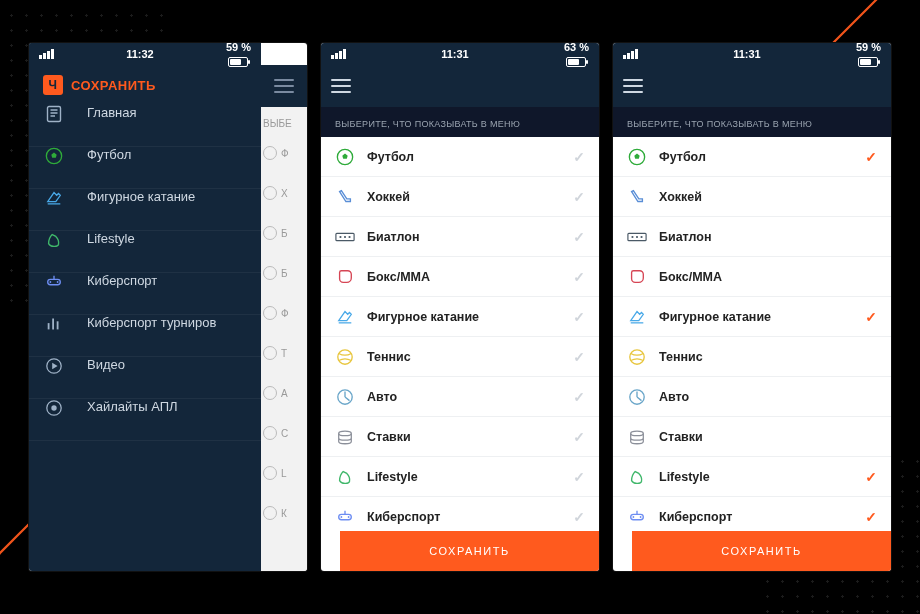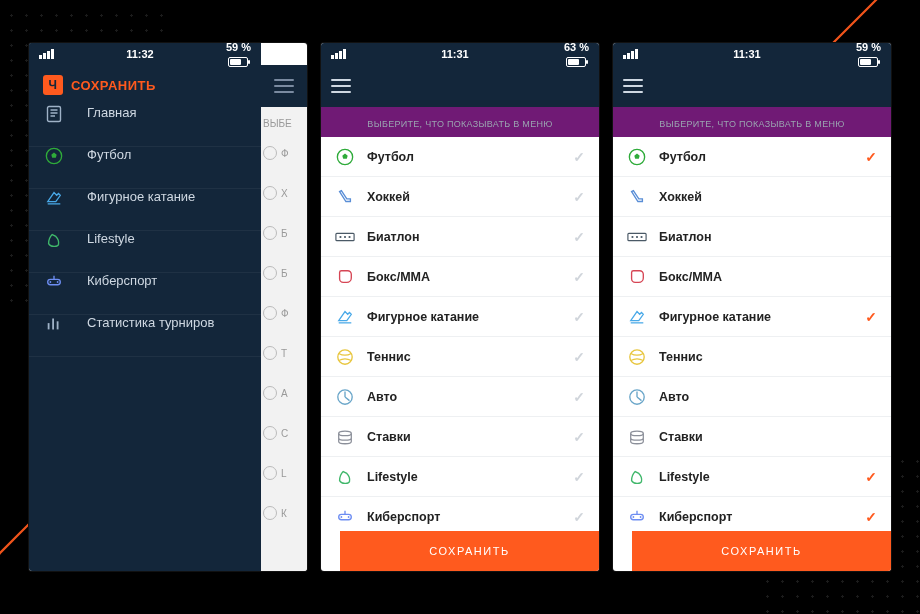--- a/index.html
+++ b/index.html
@@ -90,21 +90,21 @@
   .menu-item.accent{color:#ff5a1e;}
   .menu-item .mi-icon{width:18px;height:18px;flex-shrink:0;display:flex;align-items:center;justify-content:center;}
   .menu-item .plus{margin-left:auto;width:18px;height:18px;border:1.5px solid #cfd8e2;border-radius:50%;position:relative;}
   .menu-item .plus::before,.menu-item .plus::after{content:"";position:absolute;background:#cfd8e2;}
   .menu-item .plus::before{left:3px;right:3px;top:7.5px;height:1.5px;}
   .menu-item .plus::after{top:3px;bottom:3px;left:7.5px;width:1.5px;}
   .p1-appbar-right{position:absolute;top:22px;right:0;width:46px;height:42px;background:#13263a;display:flex;align-items:center;justify-content:center;z-index:2;}
   .p1-appbar-right .hamburger span{background:#7a8aa0;}
 
   
-  .section-title{padding:12px 14px 8px;font-size:9px;color:#9aa4b0;letter-spacing:.3px;background:#701a75;text-align:center;}
+  .section-title{padding:12px 14px 8px;font-size:9px;color:#9aa4b0;letter-spacing:.3px;background:#0f172a;}
   .list{flex:1;background:#fff;overflow:hidden;}
   .row{display:flex;align-items:center;height:40px;padding:0 14px;border-bottom:1px solid #eef0f2;font-size:12.5px;font-weight:600;color:#222;}
   .row .r-icon{width:20px;height:20px;margin-right:12px;display:flex;align-items:center;justify-content:center;}
   .row .check{margin-left:auto;font-size:14px;}
   .check.gray{color:#d0d5db;}
   .check.orange{color:#ff5a1e;}
   .save-btn{height:40px;background:#ff5a1e;color:#fff;display:flex;align-items:center;justify-content:center;font-size:11px;letter-spacing:1.5px;font-weight:500;margin-left:19px;}
 
   svg{display:block;}
 </style>
@@ -244,21 +244,39 @@
             <span>Киберспорт</span>
           </div>
           <div class="menu-item">
             <span class="mi-icon">
               <svg width="18" height="18" viewBox="0 0 20 20">
                 <line x1="4" y1="16" x2="4" y2="9" stroke="#9fb2c7" stroke-width="2"></line>
                 <line x1="9" y1="16" x2="9" y2="4" stroke="#9fb2c7" stroke-width="2"></line>
                 <line x1="14" y1="16" x2="14" y2="7" stroke="#9fb2c7" stroke-width="2"></line>
               </svg>
             </span>
-            <span>Статистика турниров</span>
+            <span>Киберспорт турниров</span>
+          </div>
+          <div class="menu-item">
+            <span class="mi-icon">
+              <svg width="18" height="18" viewBox="0 0 20 20">
+                <circle cx="10" cy="10" r="8" fill="none" stroke="#9fb2c7" stroke-width="1.4"></circle>
+                <polygon points="8,6.5 14,10 8,13.5" fill="#9fb2c7"></polygon>
+              </svg>
+            </span>
+            <span>Видео</span>
+          </div>
+          <div class="menu-item">
+            <span class="mi-icon">
+              <svg width="18" height="18" viewBox="0 0 20 20">
+                <circle cx="10" cy="10" r="8" fill="none" stroke="#9fb2c7" stroke-width="1.4"></circle>
+                <circle cx="10" cy="10" r="3" fill="#9fb2c7"></circle>
+              </svg>
+            </span>
+            <span>Хайлайты АПЛ</span>
           </div>
         </div>
     </div>
   </div>
 
   <div class="phone">
     <div class="statusbar">
       <div class="sb-left">
           <div class="signal">
             <span></span>

